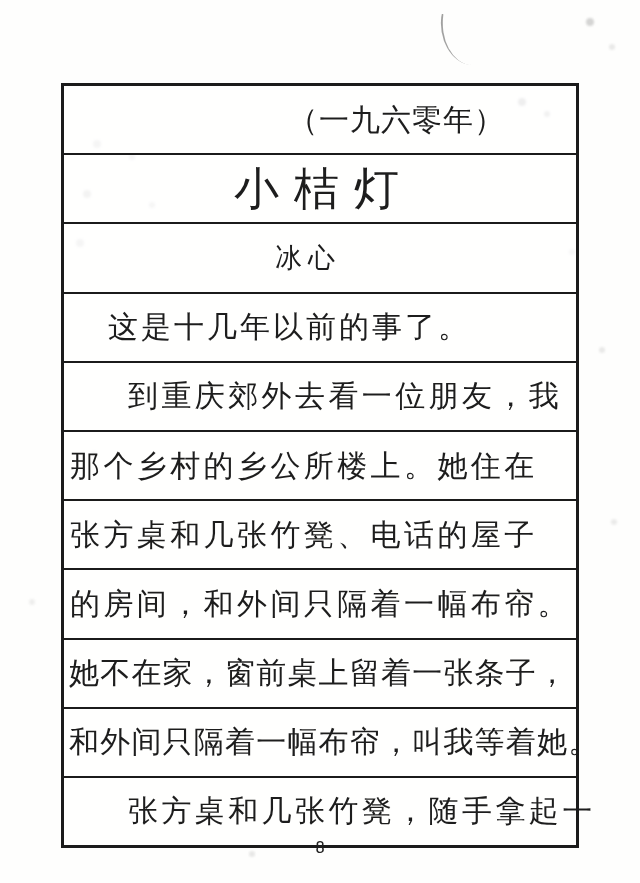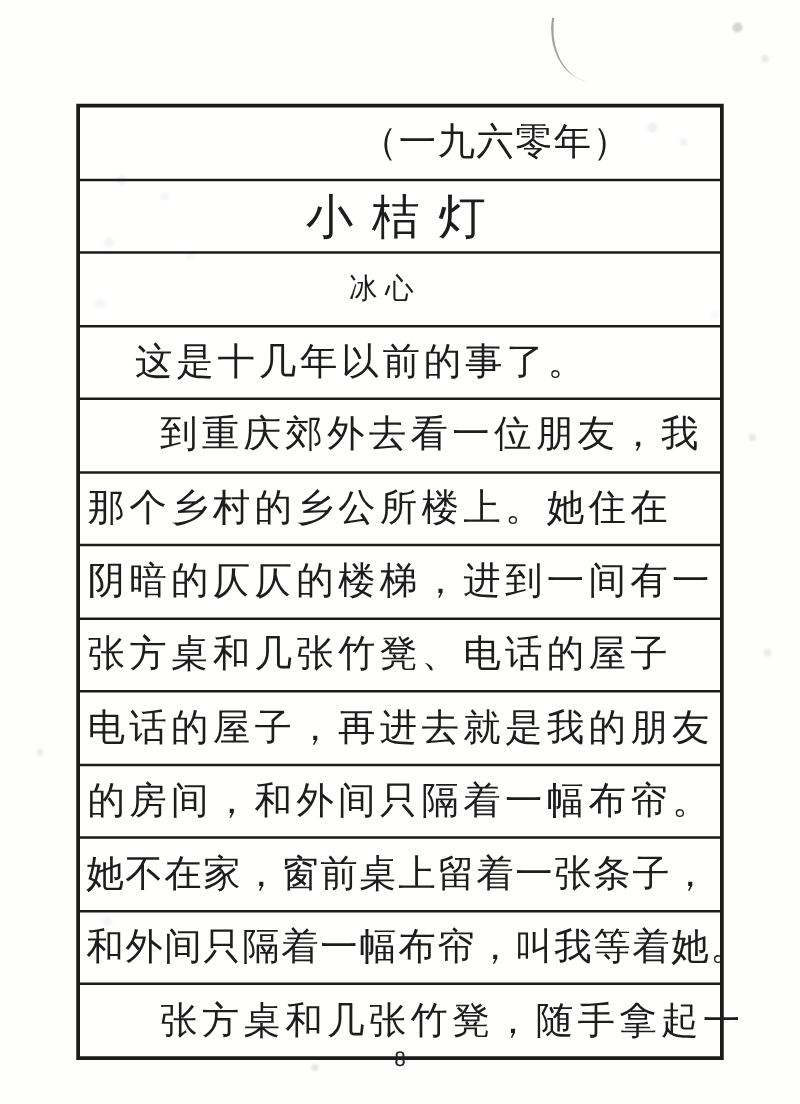--- a/index.html
+++ b/index.html
@@ -78,23 +78,23 @@
   .row:last-child { border-bottom: none; }
   .row-text {
     display: inline-block;
     line-height: 1;
     color: #1d1d1d;
     font-size: 30px;
   }
   
   .row.year  .row-text { padding-left: 224px; letter-spacing: 1px; }
   .row.title          { justify-content: center; }
-  .row.title .row-text { font-size: 38px; letter-spacing: 15px; text-indent: 8px; }
+  .row.title .row-text { font-size: 45px; letter-spacing: 15px; text-indent: 8px; }
   .row.author         { justify-content: center; }
-  .row.author .row-text { font-size: 23px; letter-spacing: 6px; padding-right: 24px; }
+  .row.author .row-text { font-size: 27px; letter-spacing: 6px; padding-right: 24px; }
   .row.indent-sm .row-text { padding-left: 44px; letter-spacing: 3px; }
   .row.indent    .row-text { padding-left: 64px; letter-spacing: 3.4px; }
   .row.full      .row-text { padding-left: 6px;  letter-spacing: 3.4px; }
   .row.tight     .row-text { padding-left: 5px;  letter-spacing: 1.2px; }
   .page-number {
     position: absolute;
     left: 0;
     top: 838px;
     width: 640px;
     text-align: center;
@@ -124,27 +124,21 @@
       <div class="row indent-sm">
         <span class="row-text">这是十几年以前的事了。</span>
       </div>
       <div class="row indent">
         <span class="row-text">到重庆郊外去看一位朋友，我</span>
       </div>
       <div class="row full">
         <span class="row-text">那个乡村的乡公所楼上。她住在</span>
       </div>
       <div class="row full">
-        <span class="row-text">阴暗的仄仄的楼梯，进到一间有一</span>
-      </div>
-      <div class="row full">
         <span class="row-text">张方桌和几张竹凳、电话的屋子</span>
-      </div>
-      <div class="row full">
-        <span class="row-text">电话的屋子，再进去就是我的朋友</span>
       </div>
       <div class="row full">
         <span class="row-text">的房间，和外间只隔着一幅布帘。</span>
       </div>
       <div class="row tight">
         <span class="row-text">她不在家，窗前桌上留着一张条子，</span>
       </div>
       <div class="row tight">
         <span class="row-text">和外间只隔着一幅布帘，叫我等着她。</span>
       </div>

